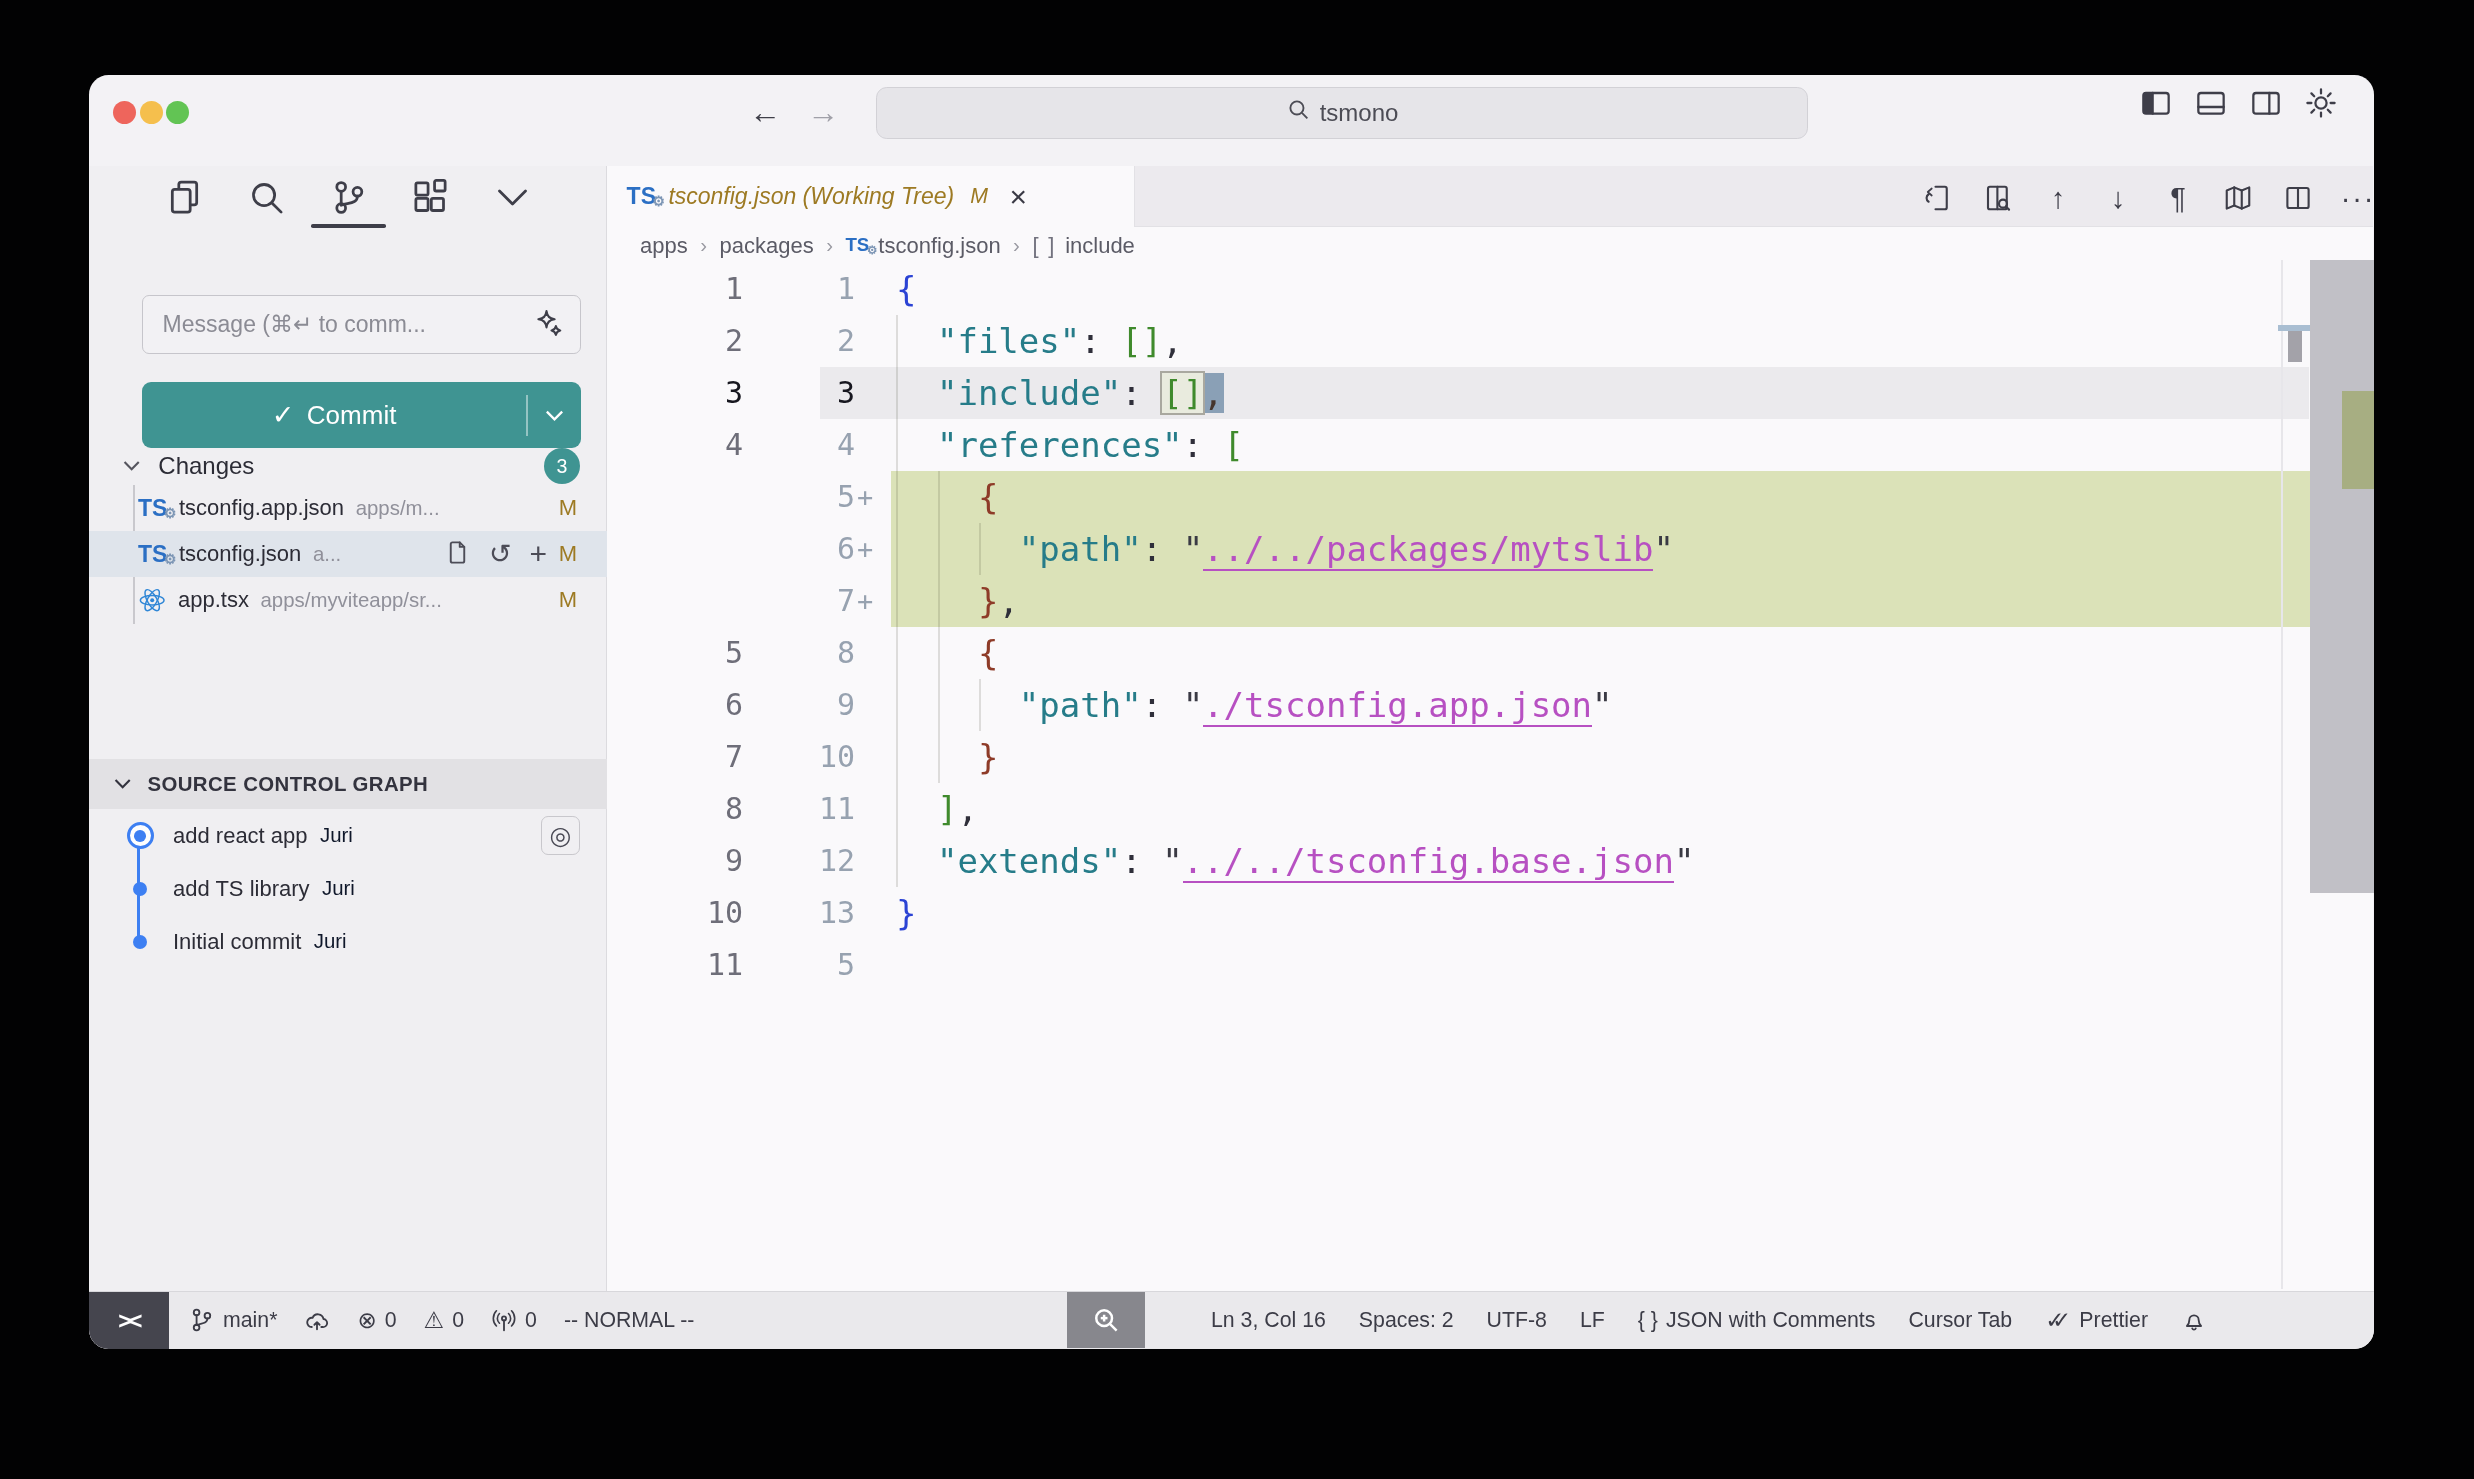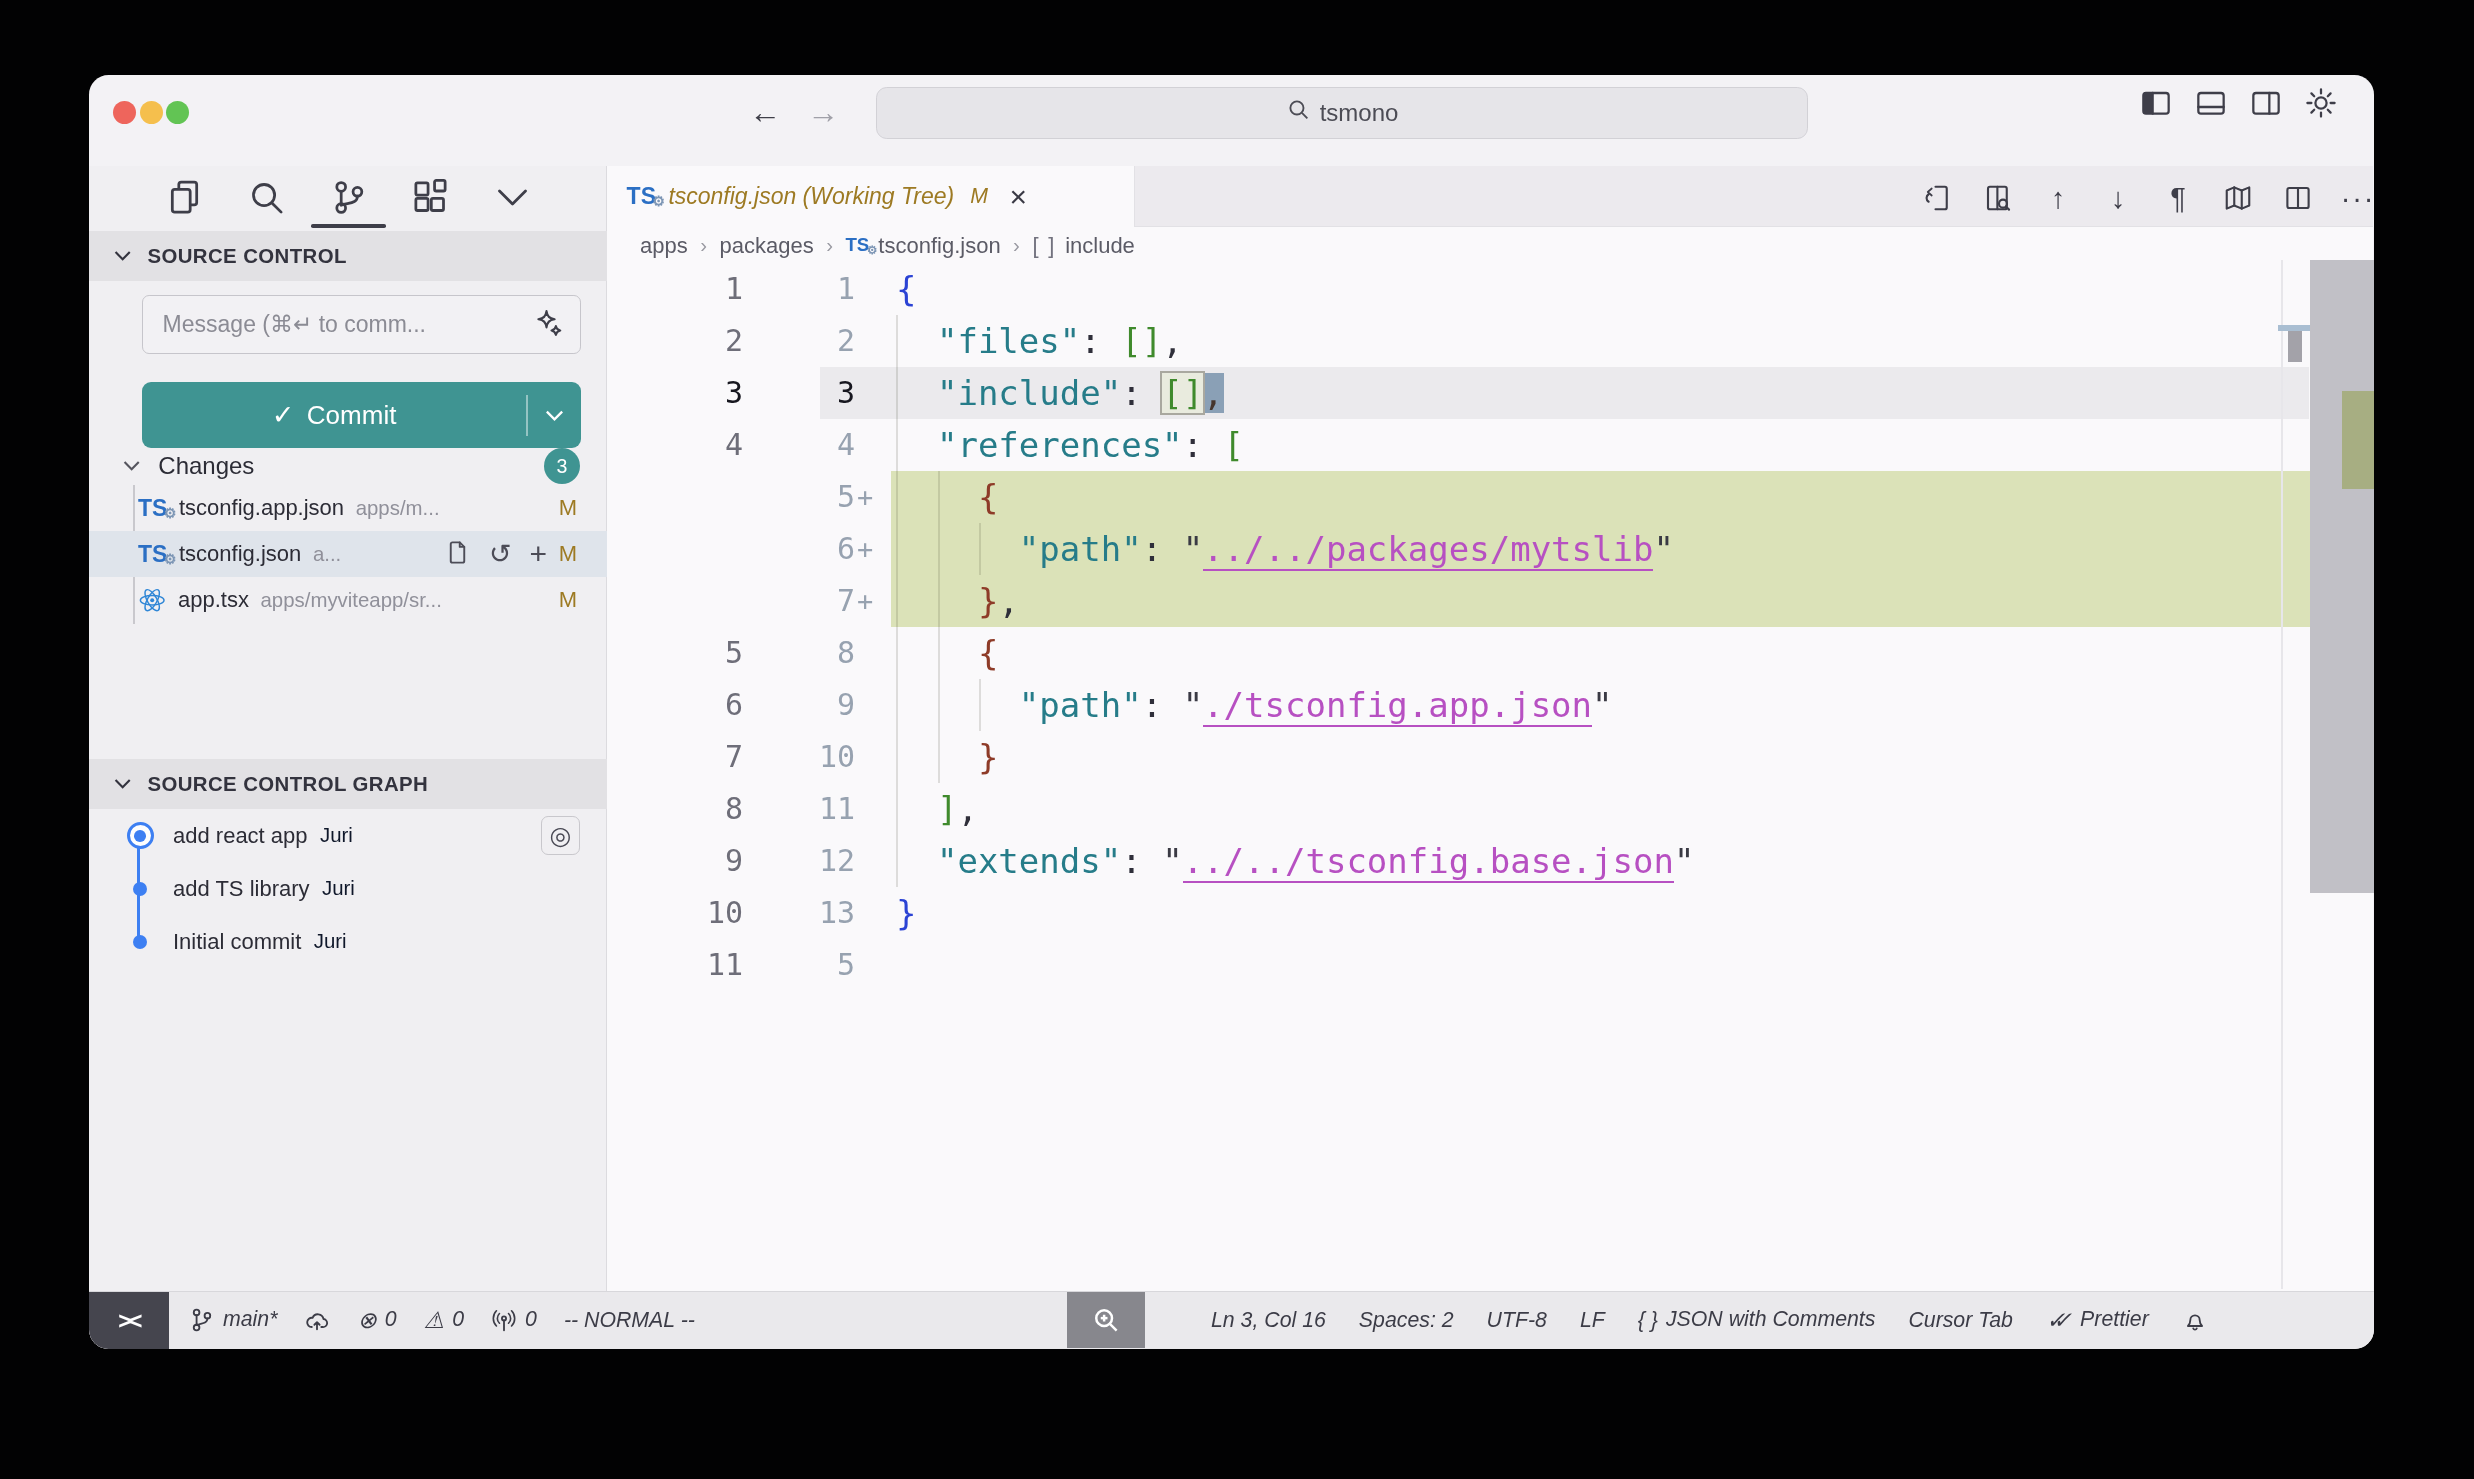--- a/index.html
+++ b/index.html
@@ -123,21 +123,21 @@
   .overview-add{left:2253px;top:316px;width:32px;height:98px;background:#a7ae82;}
 
   
   .statusbar{left:0;top:1216px;width:2285px;height:58px;background:#eae9ec;border-top:1.8px solid #d8d7db;
     color:#3c3c47;font-size:21.3px;}
   .remote-badge{position:absolute;left:0;top:0;width:80px;height:58px;background:#45454e;color:#fff;
     display:flex;align-items:center;justify-content:center;font-size:23px;font-weight:bold;letter-spacing:-2.7px;}
   .sb-group{position:absolute;top:0;height:56px;display:flex;align-items:center;}
   .sb-left{left:100px;gap:27px;}
   .sb-right{left:1077px;gap:33px;margin-left:45px;}
-  .sb-item{display:flex;gap:8px;white-space:nowrap;font-style:italic;}
+  .sb-item{display:flex;align-items:center;gap:8px;white-space:nowrap;}
   .sb-item .icon{display:flex;align-items:center;}
   .sb-item svg{width:26px;height:26px;}
   .sb-char{font-size:23px;line-height:27px;}
   .dchk{letter-spacing:-12.4px;padding-right:12.4px;}
   .zoom-ind{position:absolute;left:978px;top:0;width:78px;height:56px;background:#87878d;
     display:flex;align-items:center;justify-content:center;color:#fff;}
   .zoom-ind svg{width:30px;height:30px;}
 </style>
 </head>
 <body>
@@ -211,26 +211,20 @@
         </svg>
       </span>
       <span class="abtn">
         <svg width="36" height="36" viewBox="0 0 24 24" fill="none" stroke="currentColor" stroke-width="1.7" stroke-linecap="round" stroke-linejoin="round">
           <path d="M4 8 L12 16 L20 8"></path>
         </svg>
       </span>
     </div>
   <div class="a activity-underline"></div>
 
-  <div class="a sec-header" style="left:0;top:156px;">
-    <svg viewBox="0 0 24 24" fill="none" stroke="#33333e" stroke-width="2.4">
-        <path d="M4 8 L12 16 L20 8"></path>
-      </svg>
-    <span>SOURCE CONTROL</span>
-  </div>
 
   <div class="a msg-input">
     <input placeholder="Message (⌘↵ to comm..." style="">
     <span class="icon">
       <svg width="30" height="30" viewBox="0 0 24 24" fill="none" stroke="#3e3e49" stroke-width="1.7" stroke-linejoin="round">
         <path d="M10 2.5 C10.7 6.8 12.2 8.3 16.5 9 C12.2 9.7 10.7 11.2 10 15.5 C9.3 11.2 7.8 9.7 3.5 9 C7.8 8.3 9.3 6.8 10 2.5 Z"></path>
         <path d="M17.5 14.5 C17.9 16.7 18.8 17.6 21 18 C18.8 18.4 17.9 19.3 17.5 21.5 C17.1 19.3 16.2 18.4 14 18 C16.2 17.6 17.1 16.7 17.5 14.5 Z"></path>
       </svg>
     </span>
   </div>

